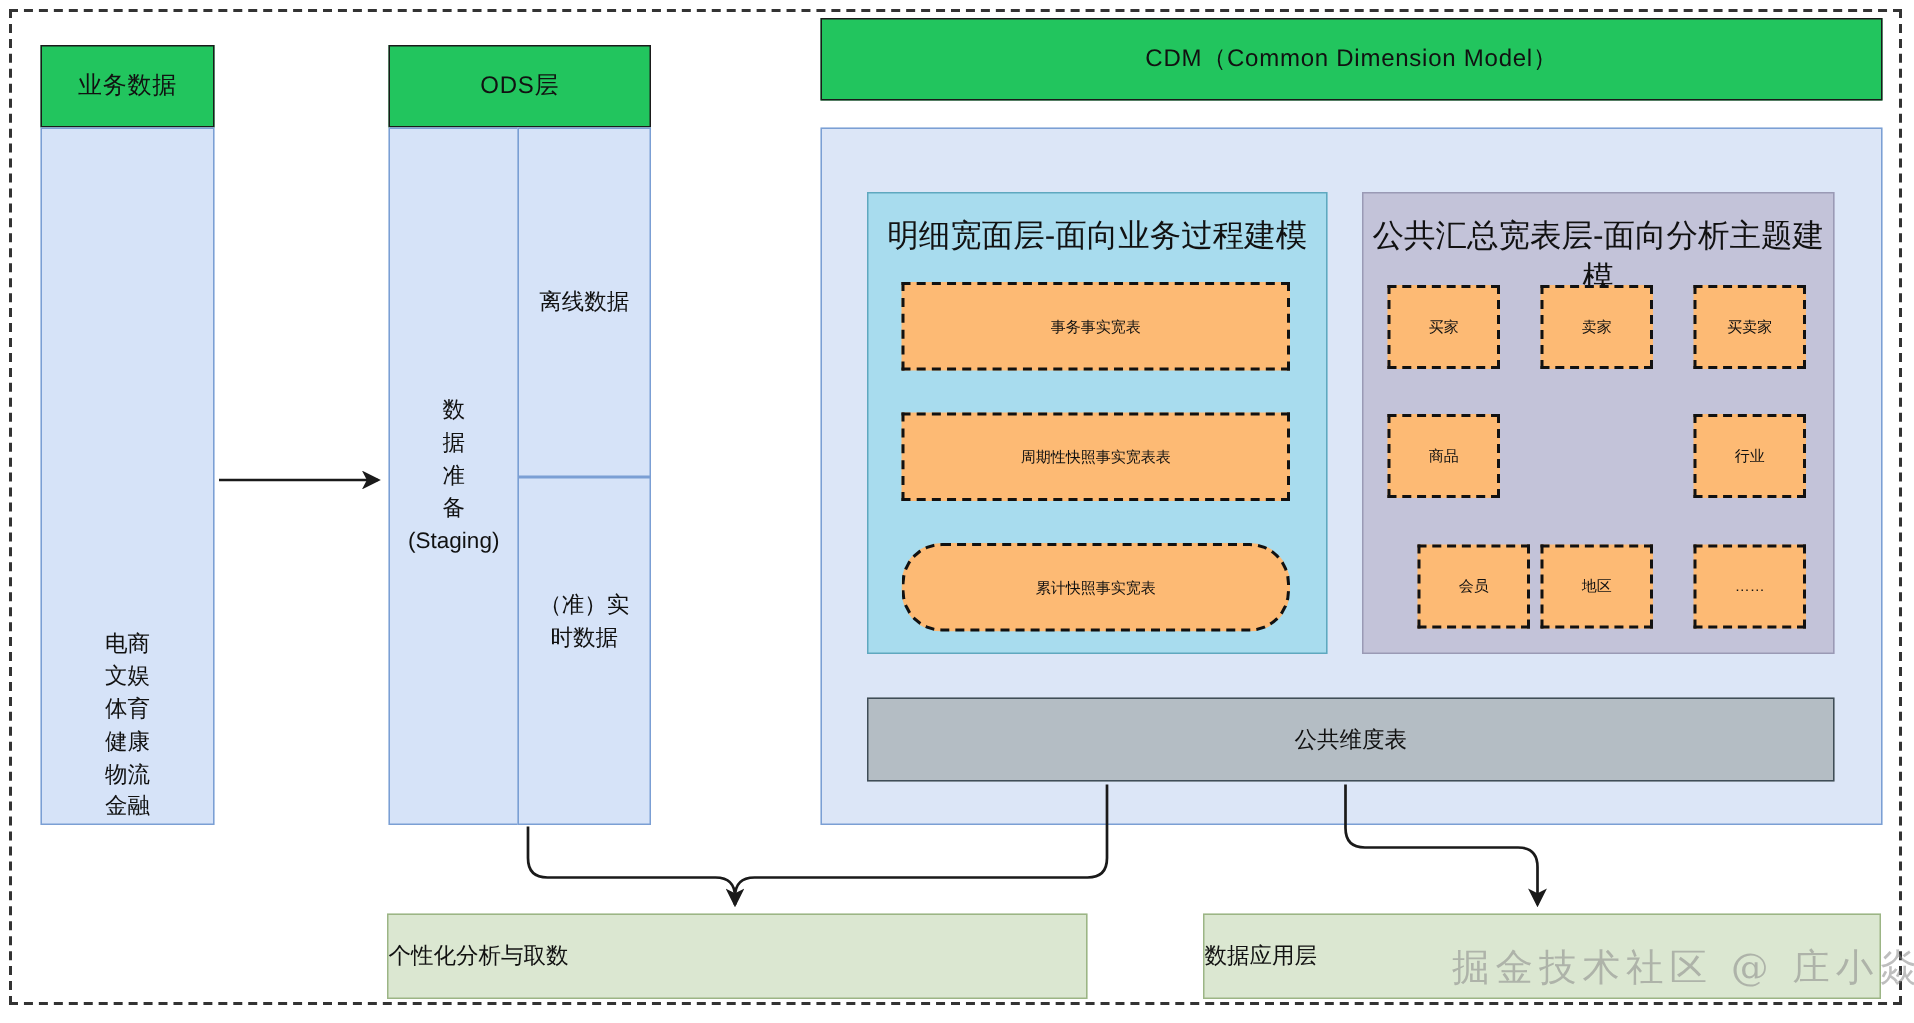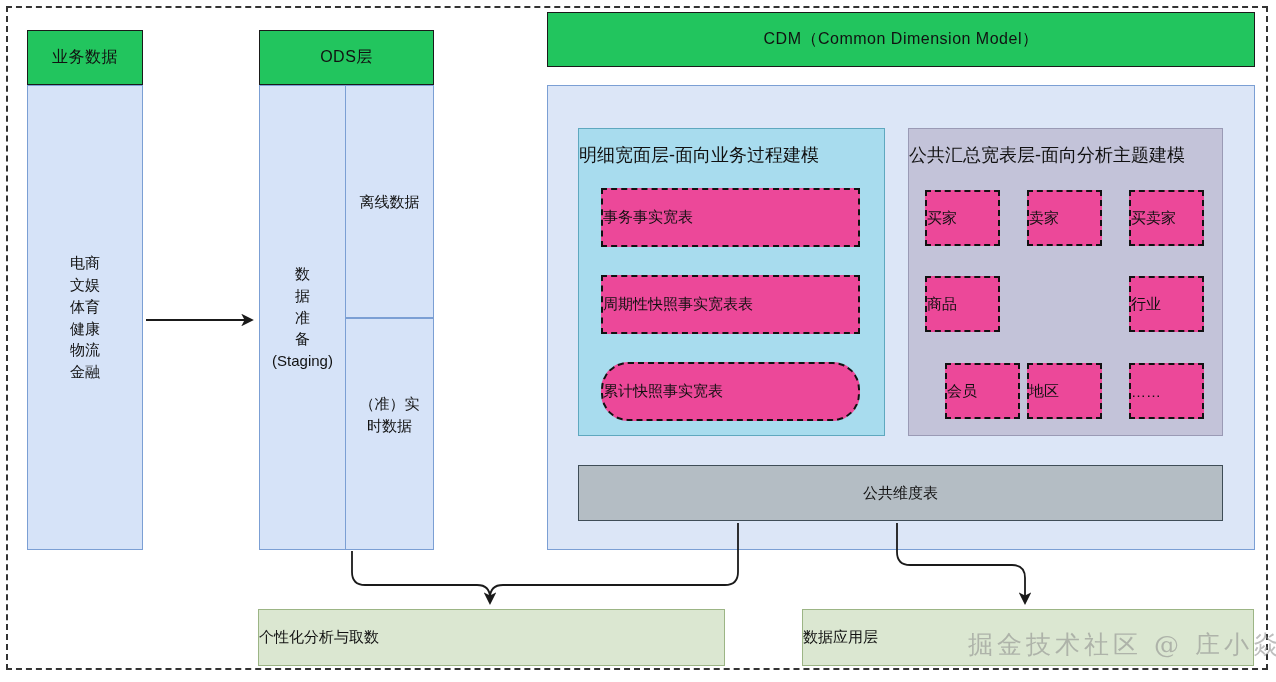--- a/index.html
+++ b/index.html
@@ -38,27 +38,27 @@
   .cdm-body{
     background:#dce6f7;border:1px solid #7b9fd4;
   }
   .panel-cyan{
     background:#a8dcee;border:1px solid #5fa8bf;
   }
   .panel-purple{
     background:#c3c3d9;border:1px solid #9a9ab5;
   }
   .panel-title{
-    position:absolute;left:0;right:0;top:14px;text-align:left;
-    font-size:18px;color:#111;
+    position:absolute;left:0;right:0;top:14px;text-align:center;
+    font-size:21px;color:#111;
   }
   .dash-box{
-    background:#ec4899;border:2px dashed #111;
-    display:flex;align-items:center;
-    font-size:15px;color:#111;box-sizing:border-box;
+    background:#fdba74;border:2px dashed #111;
+    display:flex;align-items:center;justify-content:center;
+    font-size:10px;color:#111;box-sizing:border-box;
   }
   .gray-bar{
     background:#b4bdc4;border:1.6px solid #3f4d57;
     display:flex;align-items:center;justify-content:center;
     font-size:15px;color:#111;box-sizing:border-box;
   }
   .green-box{
     background:#dbe7d1;border:1.6px solid #9cb585;
     display:flex;align-items:center;justify-content:flex-start;
     font-size:15px;color:#111;box-sizing:border-box;
@@ -77,21 +77,21 @@
 </head>
 <body>
 
 <div id="stage">
 
   <div class="outer-frame"></div>
 
   <div class="node hdr-box" style="left:27px;top:30px;width:116px;height:55px;">
     <span>业务数据</span>
   </div>
-  <div class="node body-blue col-label" style="left:27px;top:85px;width:116px;height:465px;">
+  <div class="node body-blue col-label" style="left:27px;top:85px;width:116px;height:465px;align-items:flex-end;">
     <span>电商
 文娱
 体育
 健康
 物流
 金融</span>
   </div>
 
   <div class="node hdr-box" style="left:259px;top:30px;width:175px;height:55px;">
     <span>ODS层</span>

